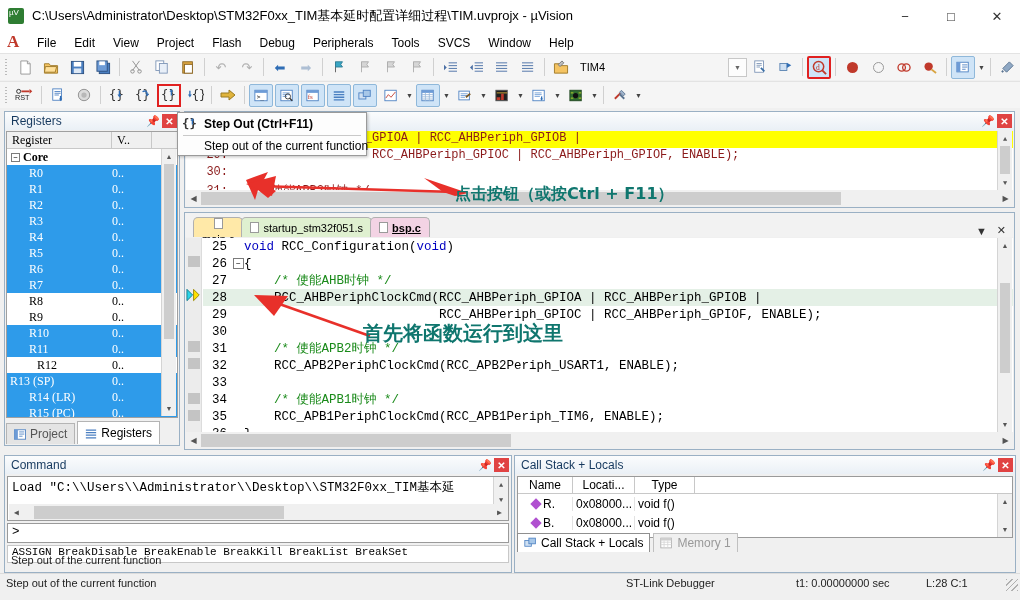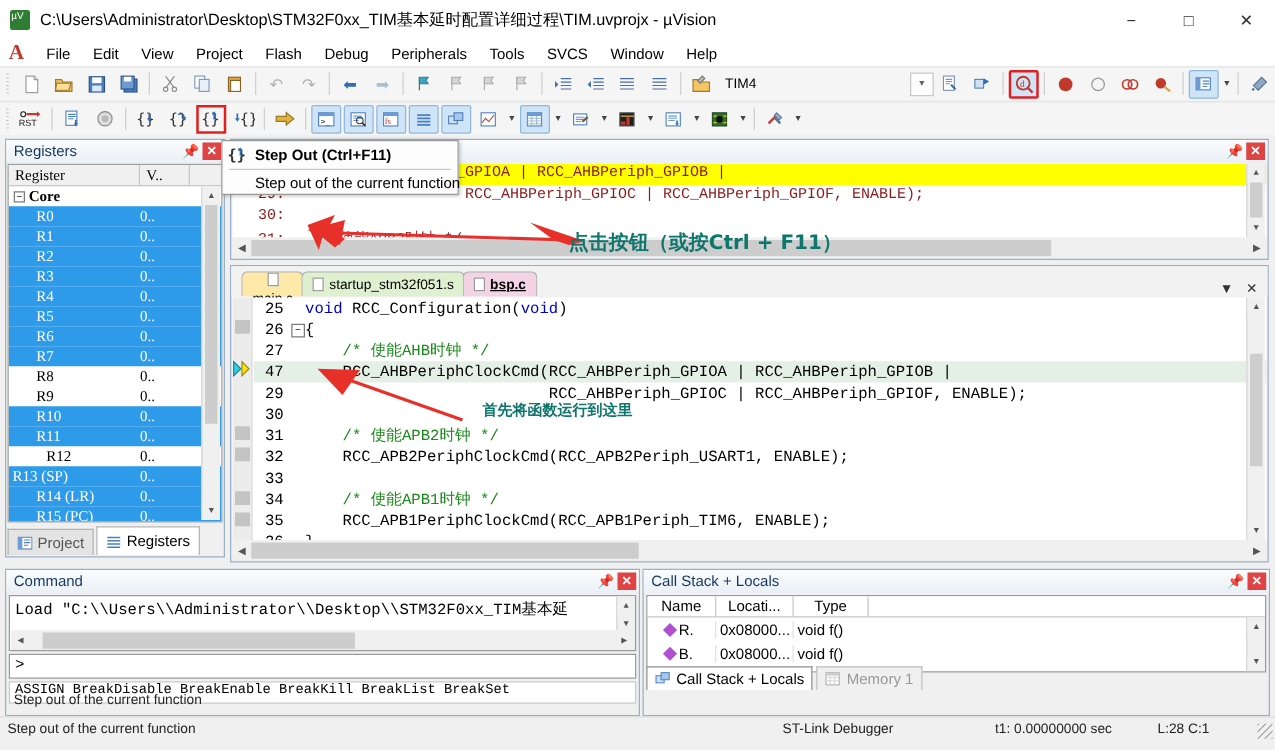--- a/index.html
+++ b/index.html
@@ -189,21 +189,21 @@
   .tt-row1 { display:flex; align-items:center; height:22px; padding-left:4px; gap:5px;
     font-size:12px; font-weight:bold; color:#000; }
   .tt-sep { height:1px; background:#c9c9c9; margin:0 5px; }
   .tt-row2 { height:20px; display:flex; align-items:center; padding-left:26px;
     font-size:12px; color:#000; white-space:nowrap;}
 
   
   .anno { position:absolute; color:#0f766e; font-weight:bold; z-index:45;
     font-family:"DejaVu Sans", sans-serif; white-space:nowrap; }
   .anno1 { left:455px; top:184px; font-size:16px; }
-  .anno2 { left:386px; top:320px; font-size:12px; }
+  .anno2 { left:363px; top:320px; font-size:20px; }
   svg.arrowsvg { position:absolute; left:0; top:0; width:1020px; height:600px;
     pointer-events:none; z-index:44; }
 </style>
 </head>
 <body>
 
 <div id="app">
 
   <div class="titlebar">
     <div class="tb-icon"></div>
@@ -759,21 +759,21 @@
         </div>
         <div class="bp-blk" style="top:103px"></div>
         <div class="bp-blk" style="top:120px"></div>
         <div class="bp-blk" style="top:155px"></div>
         <div class="bp-blk" style="top:172px"></div>
       </div>
       <div class="codelines" id="codelines">
           <div class="cline"><span class="lno">25</span><span class="fold"></span><span class="ctxt"><span class="kw">void</span> RCC_Configuration(<span class="kw">void</span>)</span></div>
           <div class="cline"><span class="lno">26</span><span class="fold"><span style="border:1px solid #7b7b7b;padding:0 2px;font-size:8px;background:#fff">−</span></span><span class="ctxt">{</span></div>
           <div class="cline"><span class="lno">27</span><span class="fold"></span><span class="ctxt"><span class="cm">    /* 使能AHB时钟 */</span></span></div>
-          <div class="cline hl"><span class="lno">47</span><span class="fold"></span><span class="ctxt">    RCC_AHBPeriphClockCmd(RCC_AHBPeriph_GPIOA | RCC_AHBPeriph_GPIOB |</span></div>
+          <div class="cline hl"><span class="lno">28</span><span class="fold"></span><span class="ctxt">    RCC_AHBPeriphClockCmd(RCC_AHBPeriph_GPIOA | RCC_AHBPeriph_GPIOB |</span></div>
           <div class="cline"><span class="lno">29</span><span class="fold"></span><span class="ctxt">                          RCC_AHBPeriph_GPIOC | RCC_AHBPeriph_GPIOF, ENABLE);</span></div>
           <div class="cline"><span class="lno">30</span><span class="fold"></span><span class="ctxt"></span></div>
           <div class="cline"><span class="lno">31</span><span class="fold"></span><span class="ctxt"><span class="cm">    /* 使能APB2时钟 */</span></span></div>
           <div class="cline"><span class="lno">32</span><span class="fold"></span><span class="ctxt">    RCC_APB2PeriphClockCmd(RCC_APB2Periph_USART1, ENABLE);</span></div>
           <div class="cline"><span class="lno">33</span><span class="fold"></span><span class="ctxt"></span></div>
           <div class="cline"><span class="lno">34</span><span class="fold"></span><span class="ctxt"><span class="cm">    /* 使能APB1时钟 */</span></span></div>
           <div class="cline"><span class="lno">35</span><span class="fold"></span><span class="ctxt">    RCC_APB1PeriphClockCmd(RCC_APB1Periph_TIM6, ENABLE);</span></div>
           <div class="cline"><span class="lno">36</span><span class="fold"></span><span class="ctxt">}</span></div>
         </div>
       <div class="vscroll" style="top:0;bottom:0">

